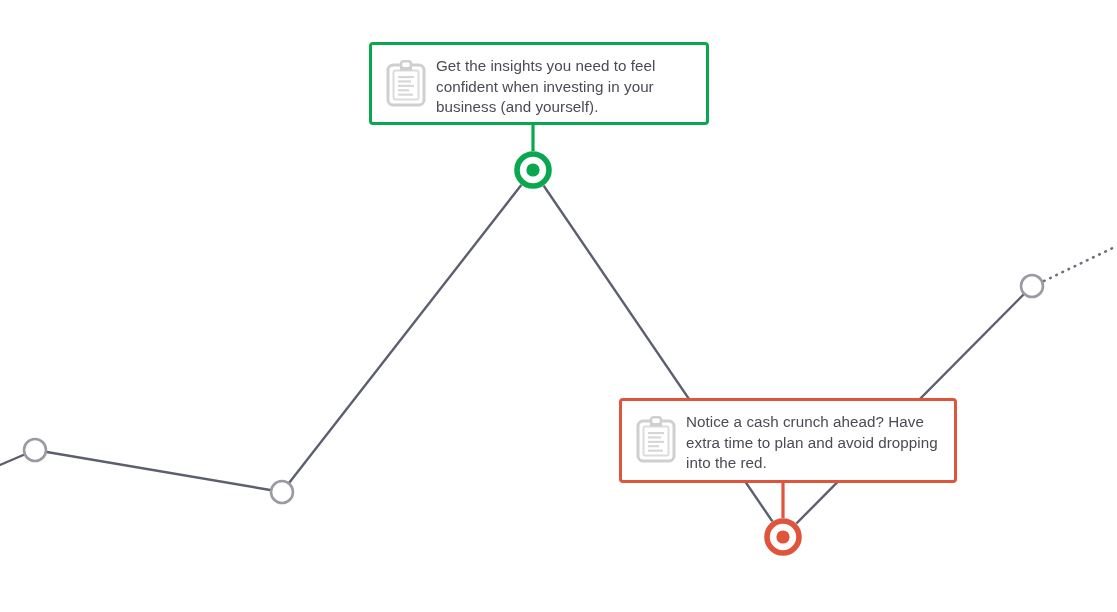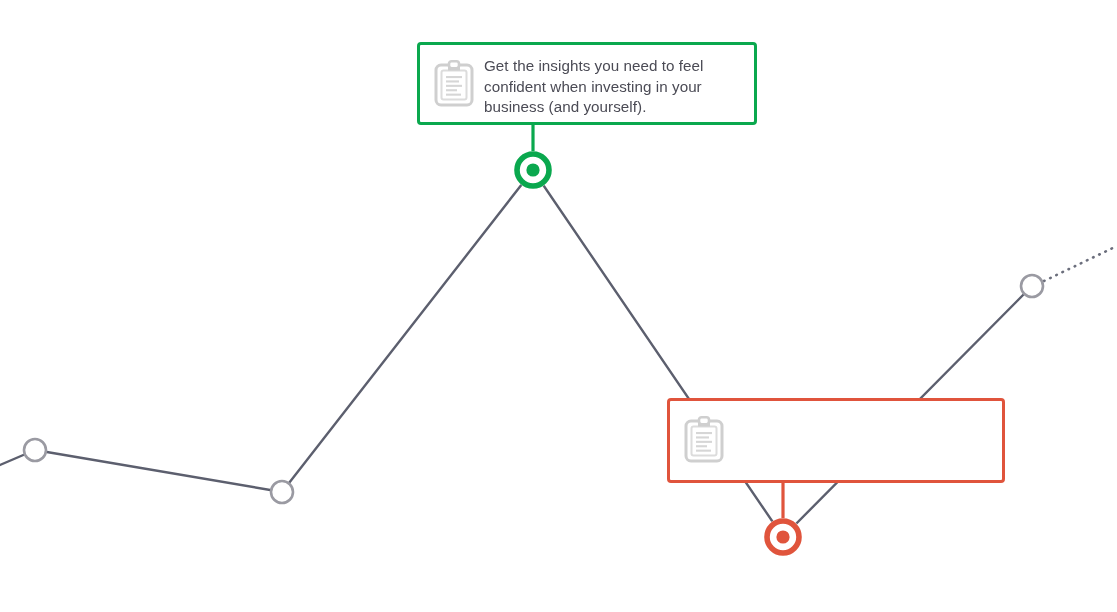--- a/index.html
+++ b/index.html
@@ -29,21 +29,20 @@
     position: absolute;
     box-sizing: border-box;
     background: #ffffff;
     border-style: solid;
     border-width: 3px;
     border-radius: 4px;
     display: flex;
     align-items: flex-start;
     padding: 11px 12px 11px 12px;
     z-index: 5;
-    margin-left: 48px;
   }
   .callout-icon {
     flex: 0 0 auto;
     width: 44px;
     height: 50px;
     margin-right: 8px;
     margin-top: 2px;
   }
   .callout-text {
     flex: 1 1 auto;
@@ -123,15 +122,16 @@
       <path d="M16 9 h12 v3.5 h-12 z" fill="#cfcfcf"></path>
       <rect x="17" y="3.2" width="10" height="7" rx="2.6" ry="2.6" fill="#ffffff" stroke="#cfcfcf" stroke-width="2.6"></rect>
       <g fill="#d6d6d6">
         <rect x="14" y="18" width="16" height="2.1"></rect>
         <rect x="14" y="22.4" width="13" height="2.1"></rect>
         <rect x="14" y="26.8" width="16" height="2.1"></rect>
         <rect x="14" y="31.2" width="11" height="2.1"></rect>
         <rect x="14" y="35.6" width="15" height="2.1"></rect>
       </g>
     </svg>
+    <div class="callout-text">Notice a cash crunch ahead? Have extra time to plan and avoid dropping into the red.</div>
   </div>
 
 </div>
 
 </body></html>

